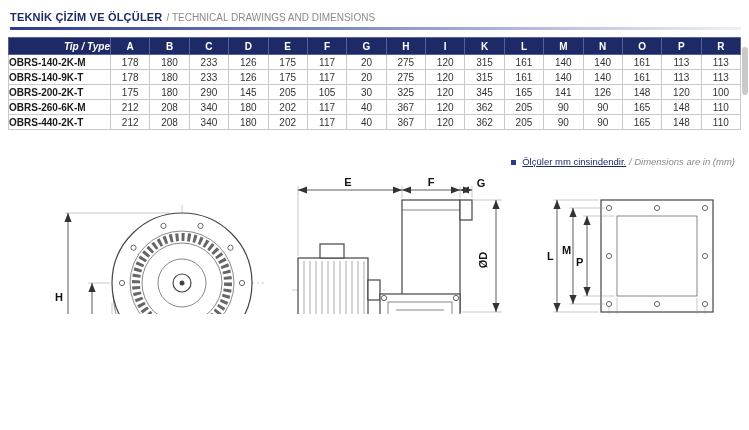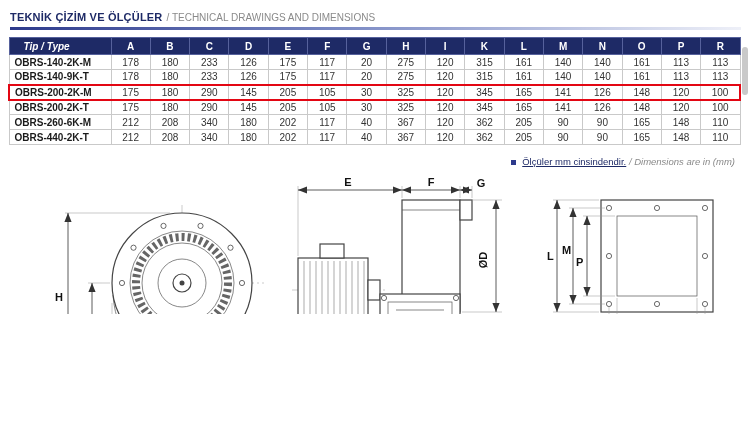--- a/index.html
+++ b/index.html
@@ -10,25 +10,25 @@
   .header { position:absolute; left:10px; top:7px; white-space:nowrap; }
   .title-tr { color:var(--navy,#1e2a66); font-size:11px; font-weight:bold; letter-spacing:.2px; }
   .title-en { color:#8a8a8a; font-size:10px; margin-left:4px; }
   .rule { position:absolute; left:10px; top:27px; width:731px; height:3px;
           background:linear-gradient(to right,#2d3a8c 0%,#7b8ac4 45%,#eef0f8 100%); }
 
   .dims-table { position:absolute; left:8px; top:37px; width:733px;
                 border-collapse:collapse; table-layout:fixed; font-size:10px; }
   .dims-table th { background:var(--navy,#1e2a66); color:#fff; font-weight:bold;
                    height:17px; border:1px solid #56619c; text-align:center; }
-  .dims-table th.type-col { text-align:left; padding-left:14px; font-style:italic; }
+  .dims-table th.type-col { text-align:right; padding-left:14px; font-style:italic; }
   .dims-table .type-col { width:102px; }
   .dims-table td { background:#fff; border:1px solid #c9c9c9; text-align:center;
                    height:15px; color:#333; }
-  .dims-table td.type-col { text-align:left; padding-left:5px; font-weight:bold; color:#1a1a1a; }
+  .dims-table td.type-col { text-align:left; font-weight:bold; color:#1a1a1a; }
   tr.hl td { border-top:2px solid var(--red,#e30613); border-bottom:2px solid var(--red,#e30613); }
   tr.hl td:first-child { border-left:2px solid var(--red,#e30613); }
   tr.hl td:last-child  { border-right:2px solid var(--red,#e30613); }
 
   .note { position:absolute; right:14px; top:156px; font-size:9.5px; white-space:nowrap; }
   .note-bullet { display:inline-block; width:5px; height:5px; background:#2d3a8c;
                  margin-right:4px; vertical-align:middle; }
   .note-tr { color:var(--navy,#1e2a66);text-decoration:underline; }
   .note-en { color:#8a8a8a; font-style:italic;text-align:right; }
 
@@ -111,39 +111,20 @@
           <td>20</td>
           <td>275</td>
           <td>120</td>
           <td>315</td>
           <td>161</td>
           <td>140</td>
           <td>140</td>
           <td>161</td>
           <td>113</td>
           <td>113</td>
-        </tr>
-        <tr class="hl">
-          <td class="type-col">OBRS-200-2K-M</td>
-          <td>175</td>
-          <td>180</td>
-          <td>290</td>
-          <td>145</td>
-          <td>205</td>
-          <td>105</td>
-          <td>30</td>
-          <td>325</td>
-          <td>120</td>
-          <td>345</td>
-          <td>165</td>
-          <td>141</td>
-          <td>126</td>
-          <td>148</td>
-          <td>120</td>
-          <td>100</td>
         </tr>
         <tr>
           <td class="type-col">OBRS-200-2K-T</td>
           <td>175</td>
           <td>180</td>
           <td>290</td>
           <td>145</td>
           <td>205</td>
           <td>105</td>
           <td>30</td>

